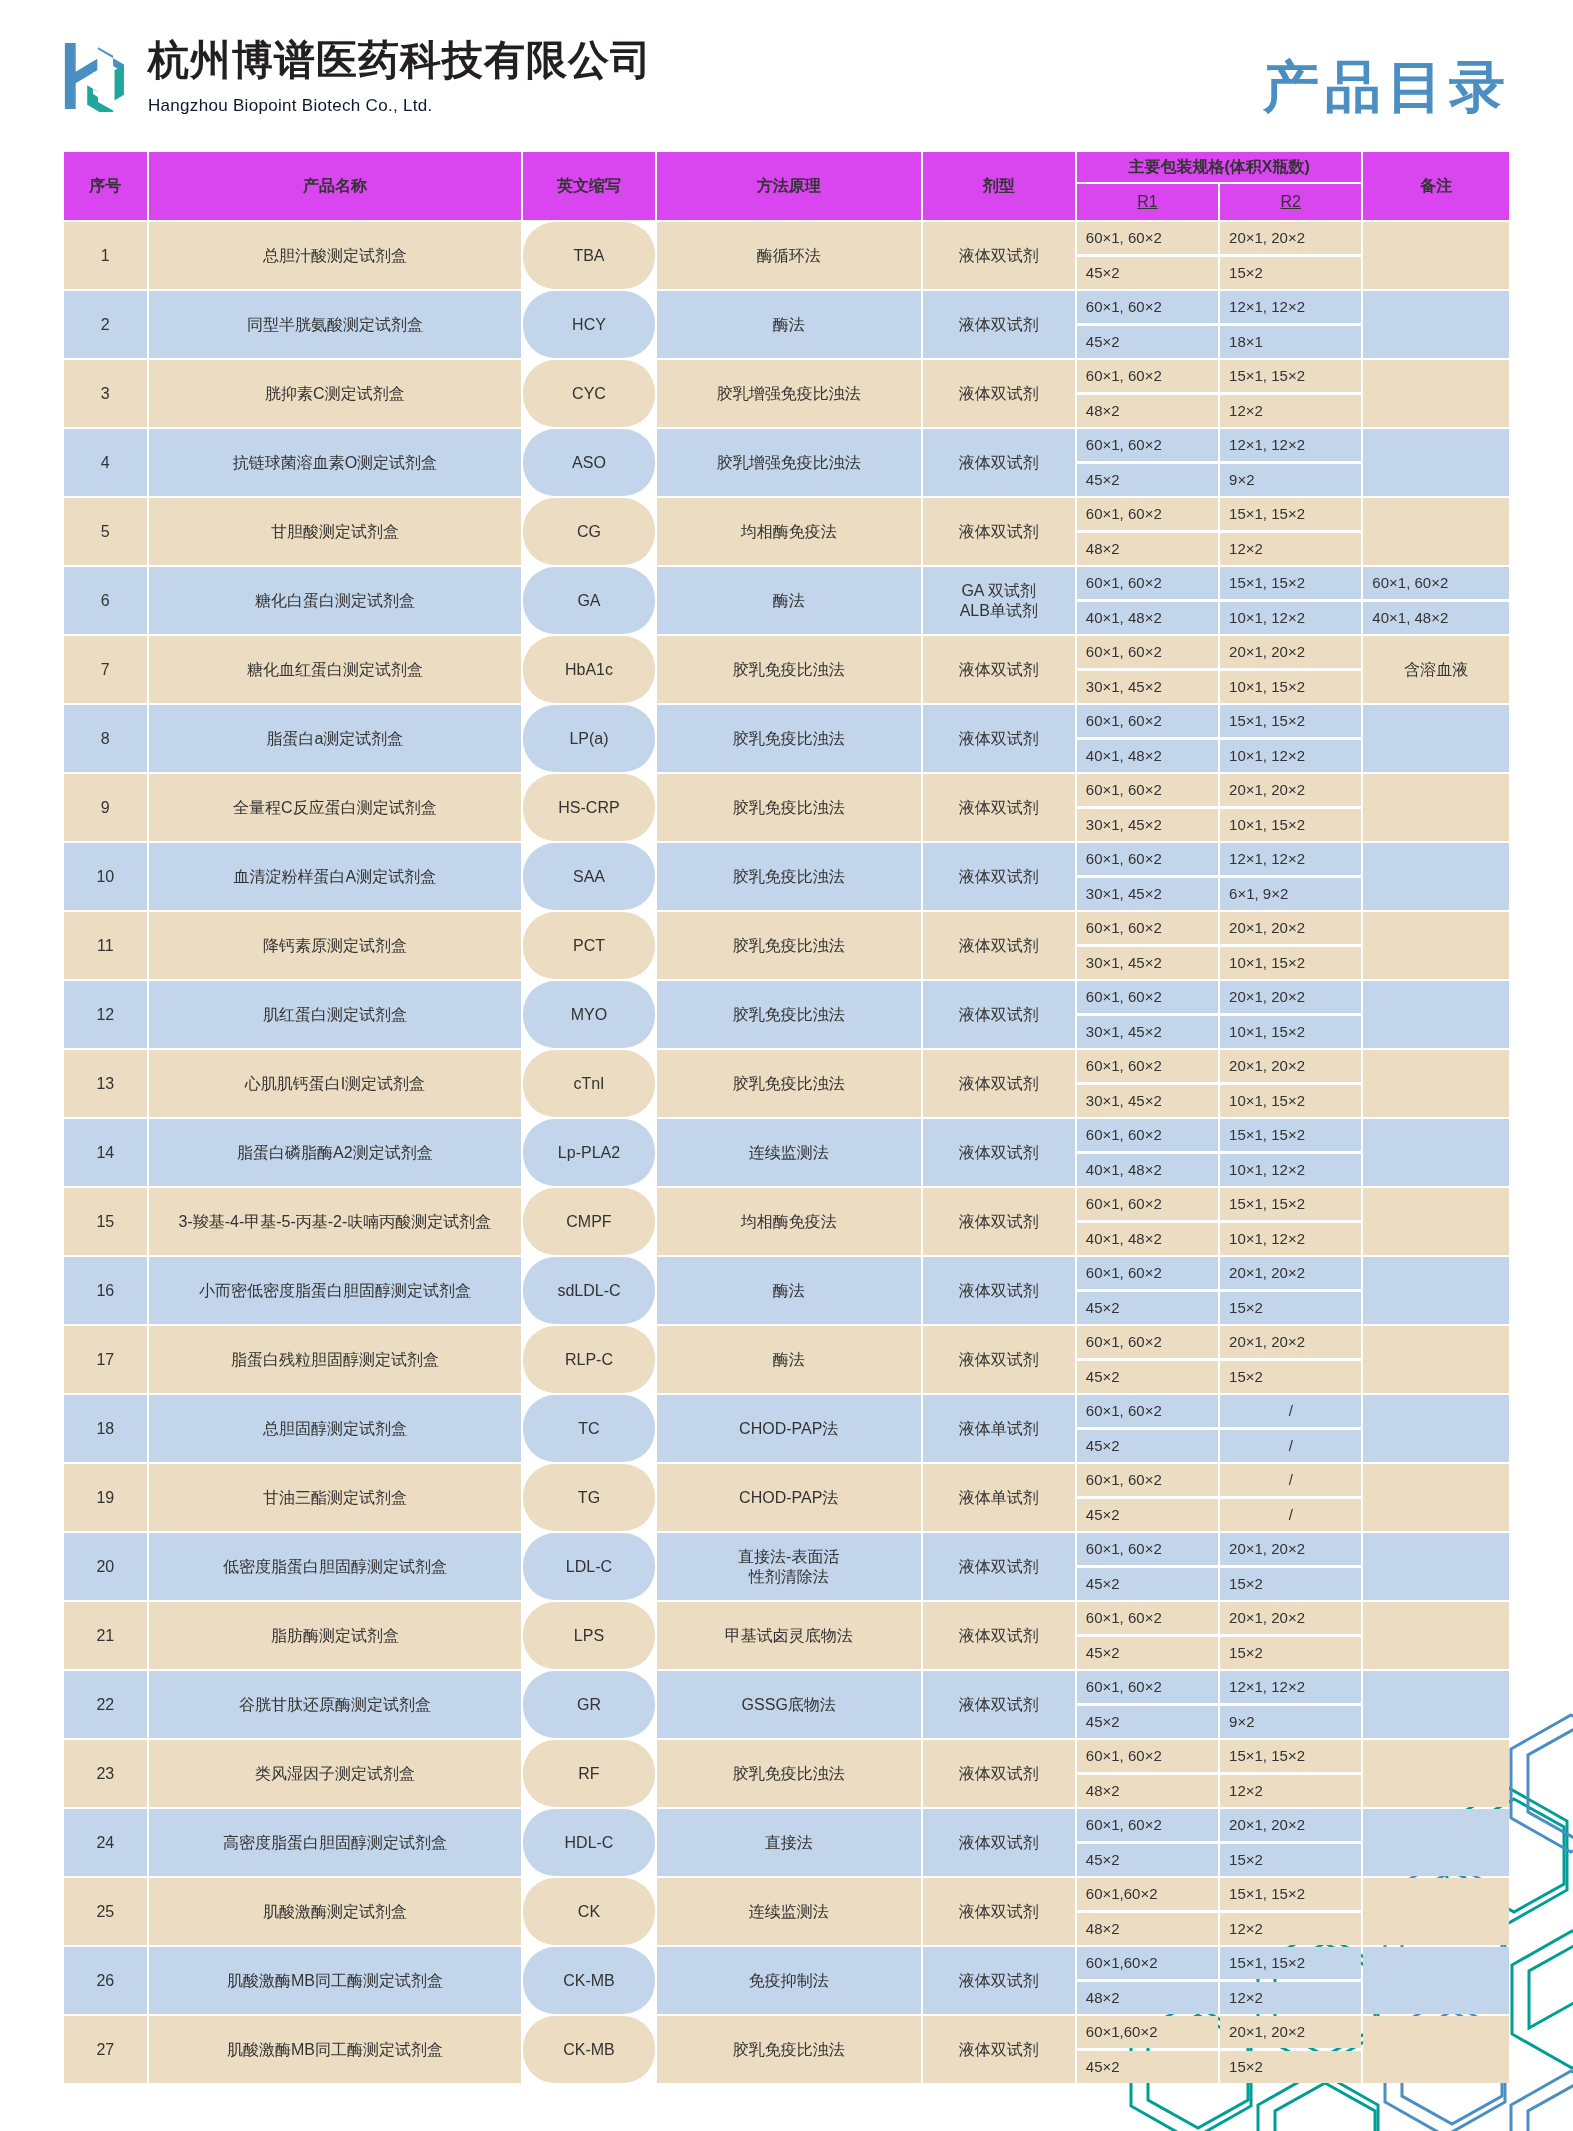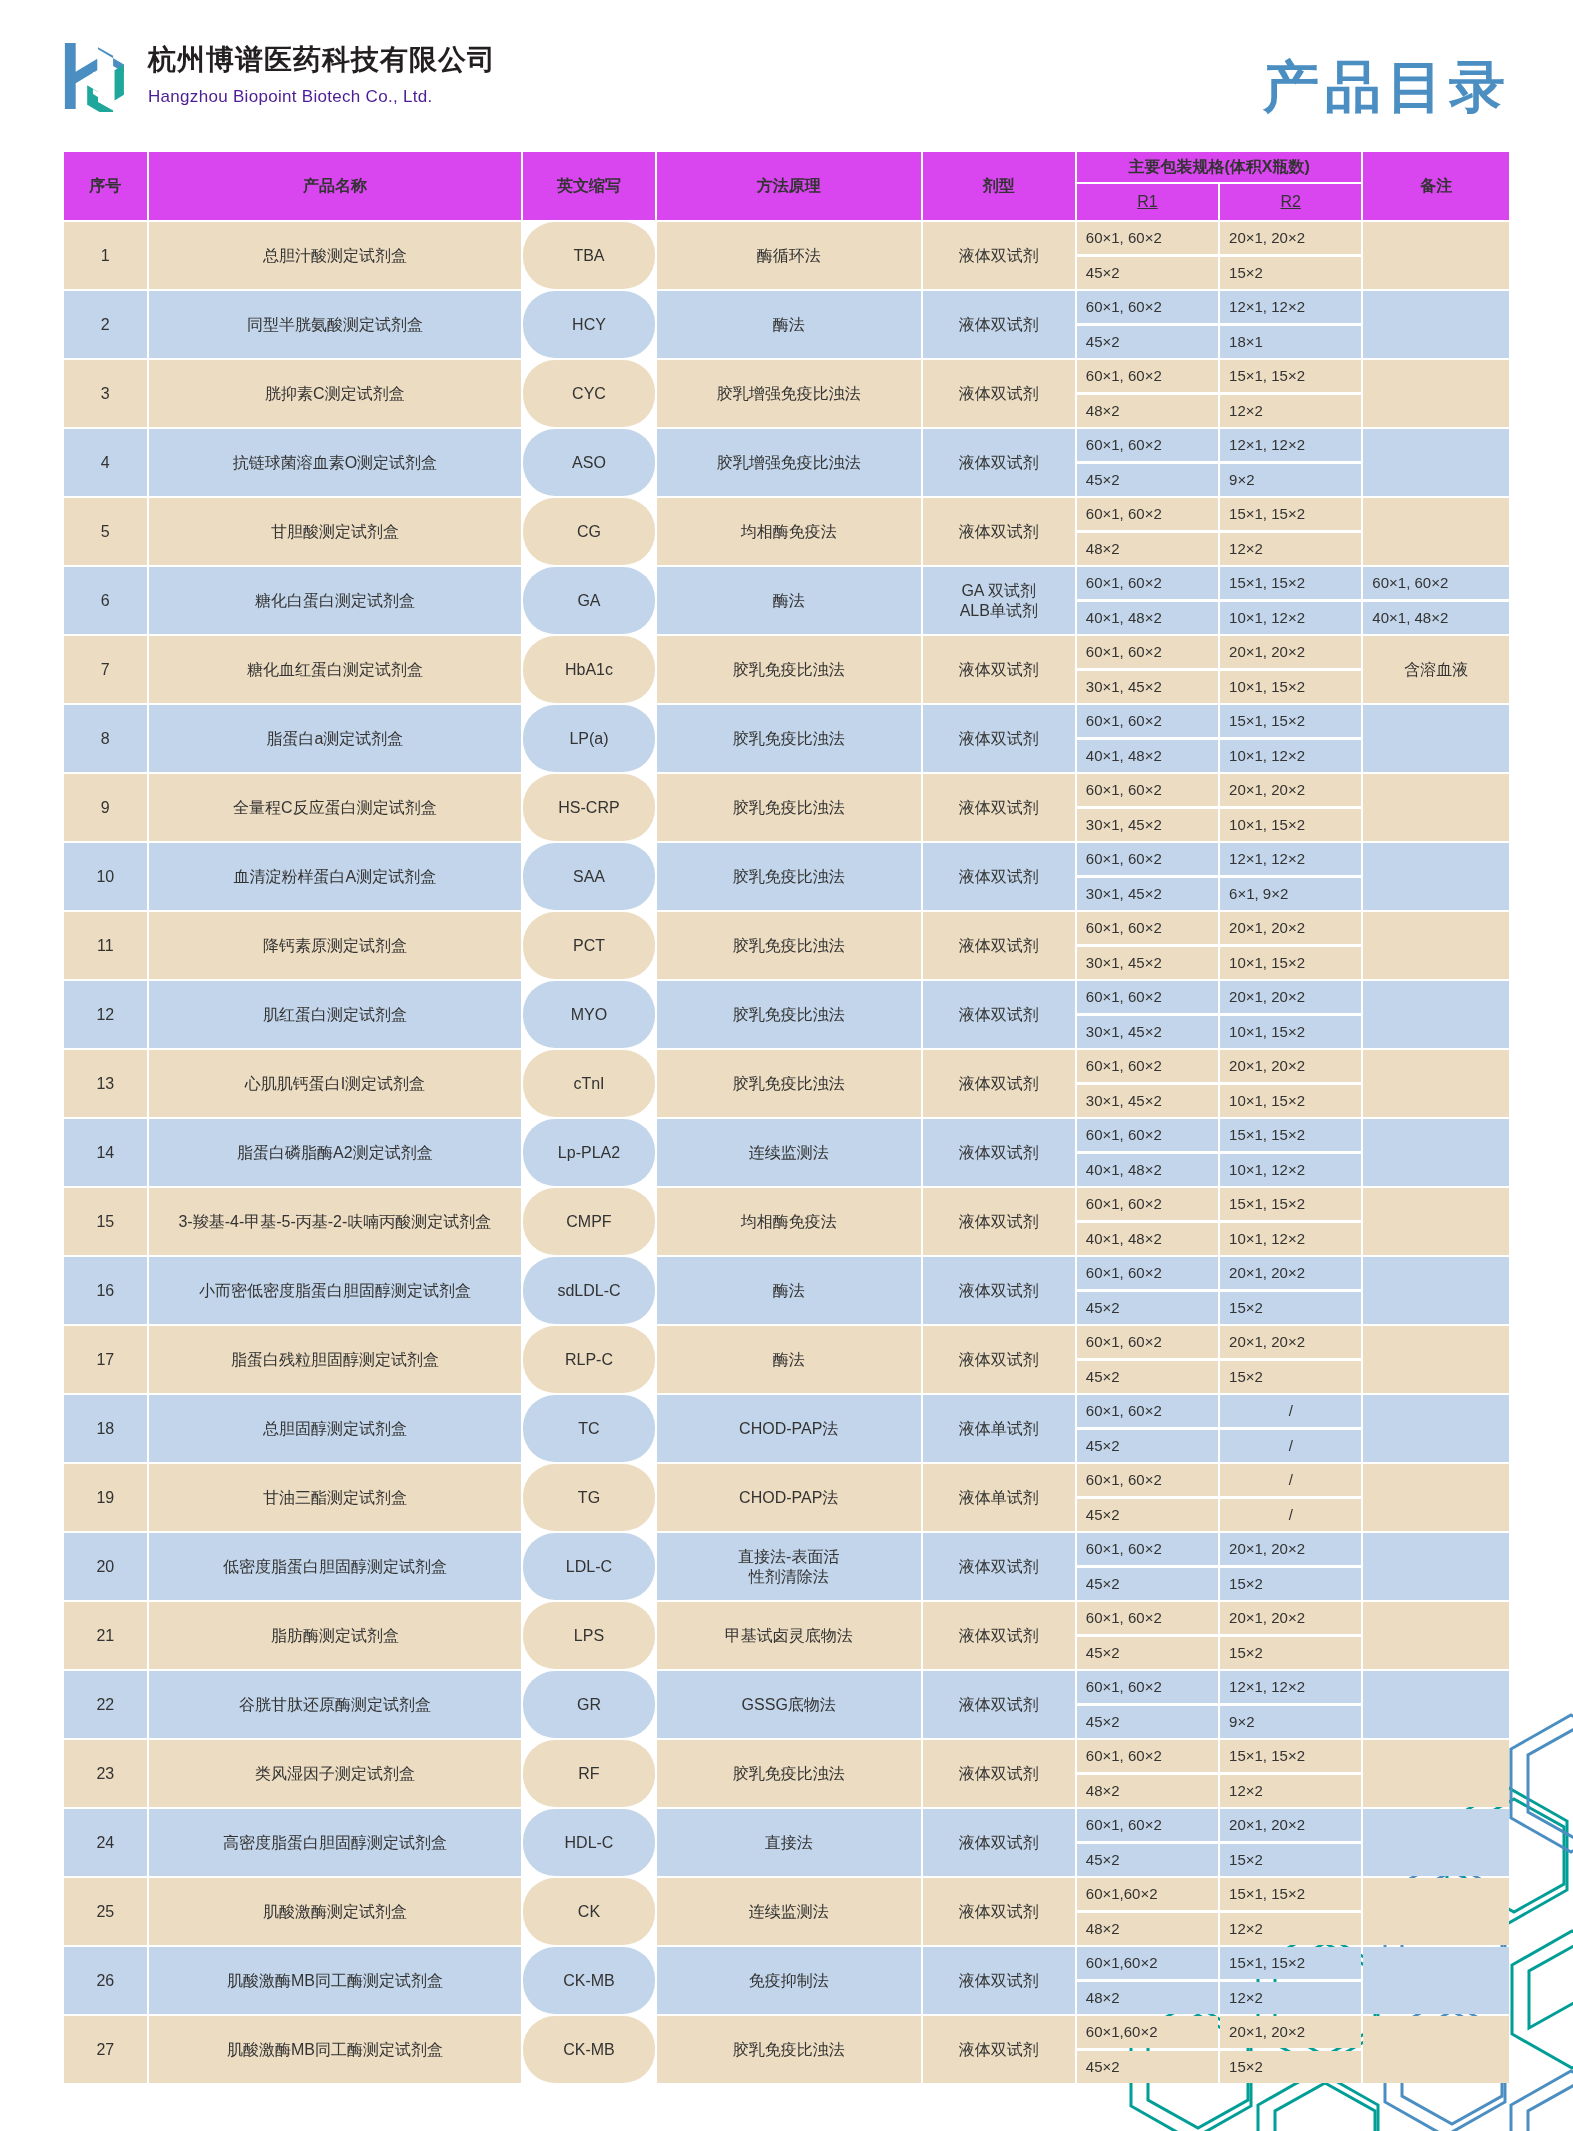--- a/index.html
+++ b/index.html
@@ -28,33 +28,33 @@
     z-index:2;
   }
   #logo-mark{
     position:absolute; left:62px; top:40px;
     width:72px; height:72px;
   }
   #brand-text{
     position:absolute; left:148px; top:40px;
   }
   #brand-cn{
-    font-size:28px;
+    font-size:41px;
     font-weight:bold;
     letter-spacing:1px;
     color:#231f20;
     line-height:40px;
     white-space:nowrap;
   }
   #brand-en{
     font-size:17px;
-    color:#4c1d95;
+    color:#0f172a;
     line-height:24px;
     letter-spacing:0.3px;
-    margin-top:5px;
+    margin-top:14px;
     white-space:nowrap;
   }
   #catalog-title{
     position:absolute;
     right:62px; top:50px;
     font-size:56px;
     font-weight:bold;
     color:#4a8ec2;
     letter-spacing:6px;
     white-space:nowrap;

